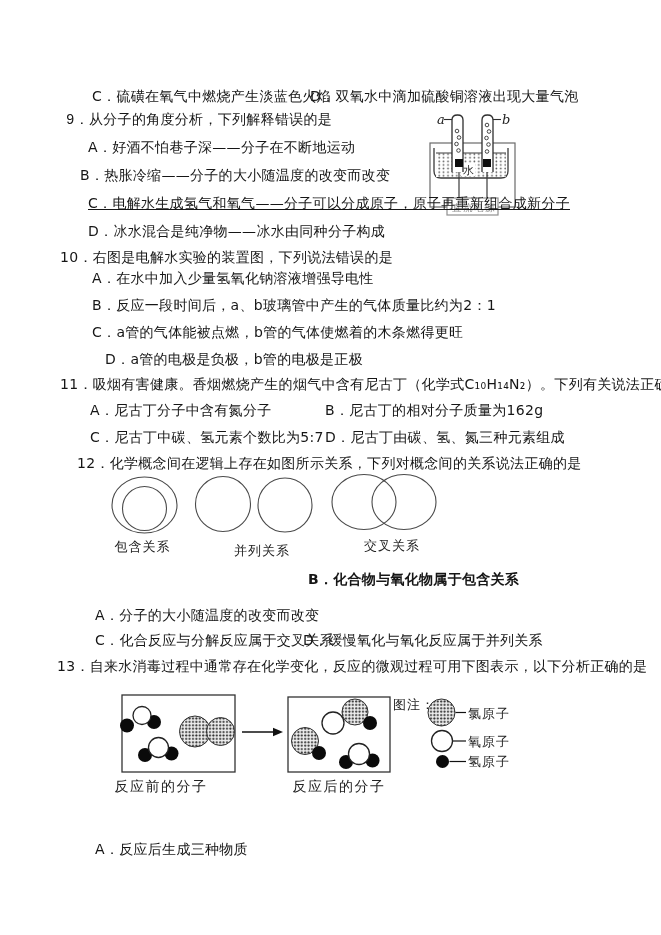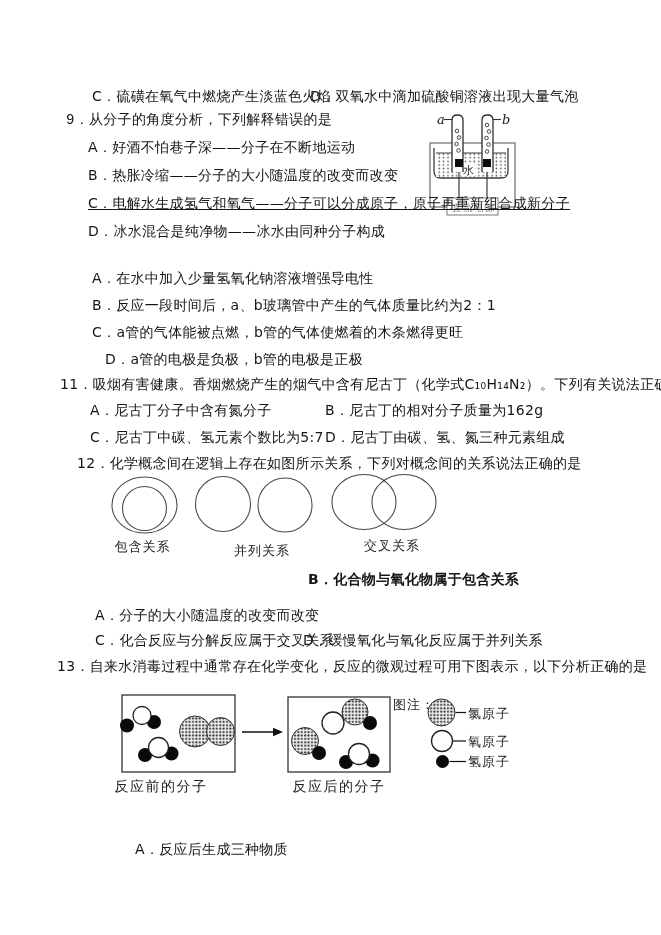--- a/index.html
+++ b/index.html
@@ -148,37 +148,38 @@
     <circle cx="342.5" cy="71.5" r="6.5" fill="#0a0a0a"></circle>
     <line x1="349.5" y1="71.5" x2="366" y2="71.5" stroke="#111" stroke-width="1.2"></line>
     <text class="lbl" x="368" y="76">氢原子</text>
   </svg>
 
   <div class="t" style="left:92px;top:88px;">C．硫磺在氧气中燃烧产生淡蓝色火焰</div>
   <div class="t" style="left:310px;top:88px;">D．双氧水中滴加硫酸铜溶液出现大量气泡</div>
 
   <div class="t" style="left:66px;top:112px;font-family:Liberation Mono, monospace;">9．从分子的角度分析，下列解释错误的是</div>
   <div class="t" style="left:88px;top:139px;">A．好酒不怕巷子深——分子在不断地运动</div>
-  <div class="t" style="left:88px;top:167px;">B．热胀冷缩——分子的大小随温度的改变而改变</div>
+  <div class="t" style="left:80px;top:167px;">B．热胀冷缩——分子的大小随温度的改变而改变</div>
   <div class="t" style="left:88px;top:195px;text-decoration:underline;">C．电解水生成氢气和氧气——分子可以分成原子，原子再重新组合成新分子</div>
   <div class="t" style="left:88px;top:223px;">D．冰水混合是纯净物——冰水由同种分子构成</div>
 
+  <div class="t" style="left:60px;top:249px;">10．右图是电解水实验的装置图，下列说法错误的是</div>
   <div class="t" style="left:92px;top:270px;">A．在水中加入少量氢氧化钠溶液增强导电性</div>
   <div class="t" style="left:92px;top:297px;">B．反应一段时间后，a、b玻璃管中产生的气体质量比约为2：1</div>
   <div class="t" style="left:92px;top:324px;">C．a管的气体能被点燃，b管的气体使燃着的木条燃得更旺</div>
   <div class="t" style="left:105px;top:351px;">D．a管的电极是负极，b管的电极是正极</div>
 
   <div class="t" style="left:60px;top:376px;">11．吸烟有害健康。香烟燃烧产生的烟气中含有尼古丁（化学式C₁₀H₁₄N₂）。下列有关说法正确的是</div>
   <div class="t" style="left:90px;top:402px;">A．尼古丁分子中含有氮分子</div>
   <div class="t" style="left:325px;top:402px;">B．尼古丁的相对分子质量为162g</div>
   <div class="t" style="left:90px;top:429px;">C．尼古丁中碳、氢元素个数比为5:7</div>
   <div class="t" style="left:325px;top:429px;">D．尼古丁由碳、氢、氮三种元素组成</div>
 
   <div class="t" style="left:60px;top:455px;margin-left:17px;">12．化学概念间在逻辑上存在如图所示关系，下列对概念间的关系说法正确的是</div>
   <div class="t" style="left:95px;top:607px;">A．分子的大小随温度的改变而改变</div>
   <div class="t" style="left:308px;top:571px;font-weight:bold;">B．化合物与氧化物属于包含关系</div>
   <div class="t" style="left:95px;top:632px;">C．化合反应与分解反应属于交叉关系</div>
   <div class="t" style="left:303px;top:632px;">D．缓慢氧化与氧化反应属于并列关系</div>
 
   <div class="t" style="left:57px;top:658px;">13．自来水消毒过程中通常存在化学变化，反应的微观过程可用下图表示，以下分析正确的是</div>
-  <div class="t" style="left:95px;top:841px;margin-left:40px;">A．反应后生成三种物质</div>
+  <div class="t" style="left:95px;top:841px;">A．反应后生成三种物质</div>
 
 </div>
 
 </body></html>

